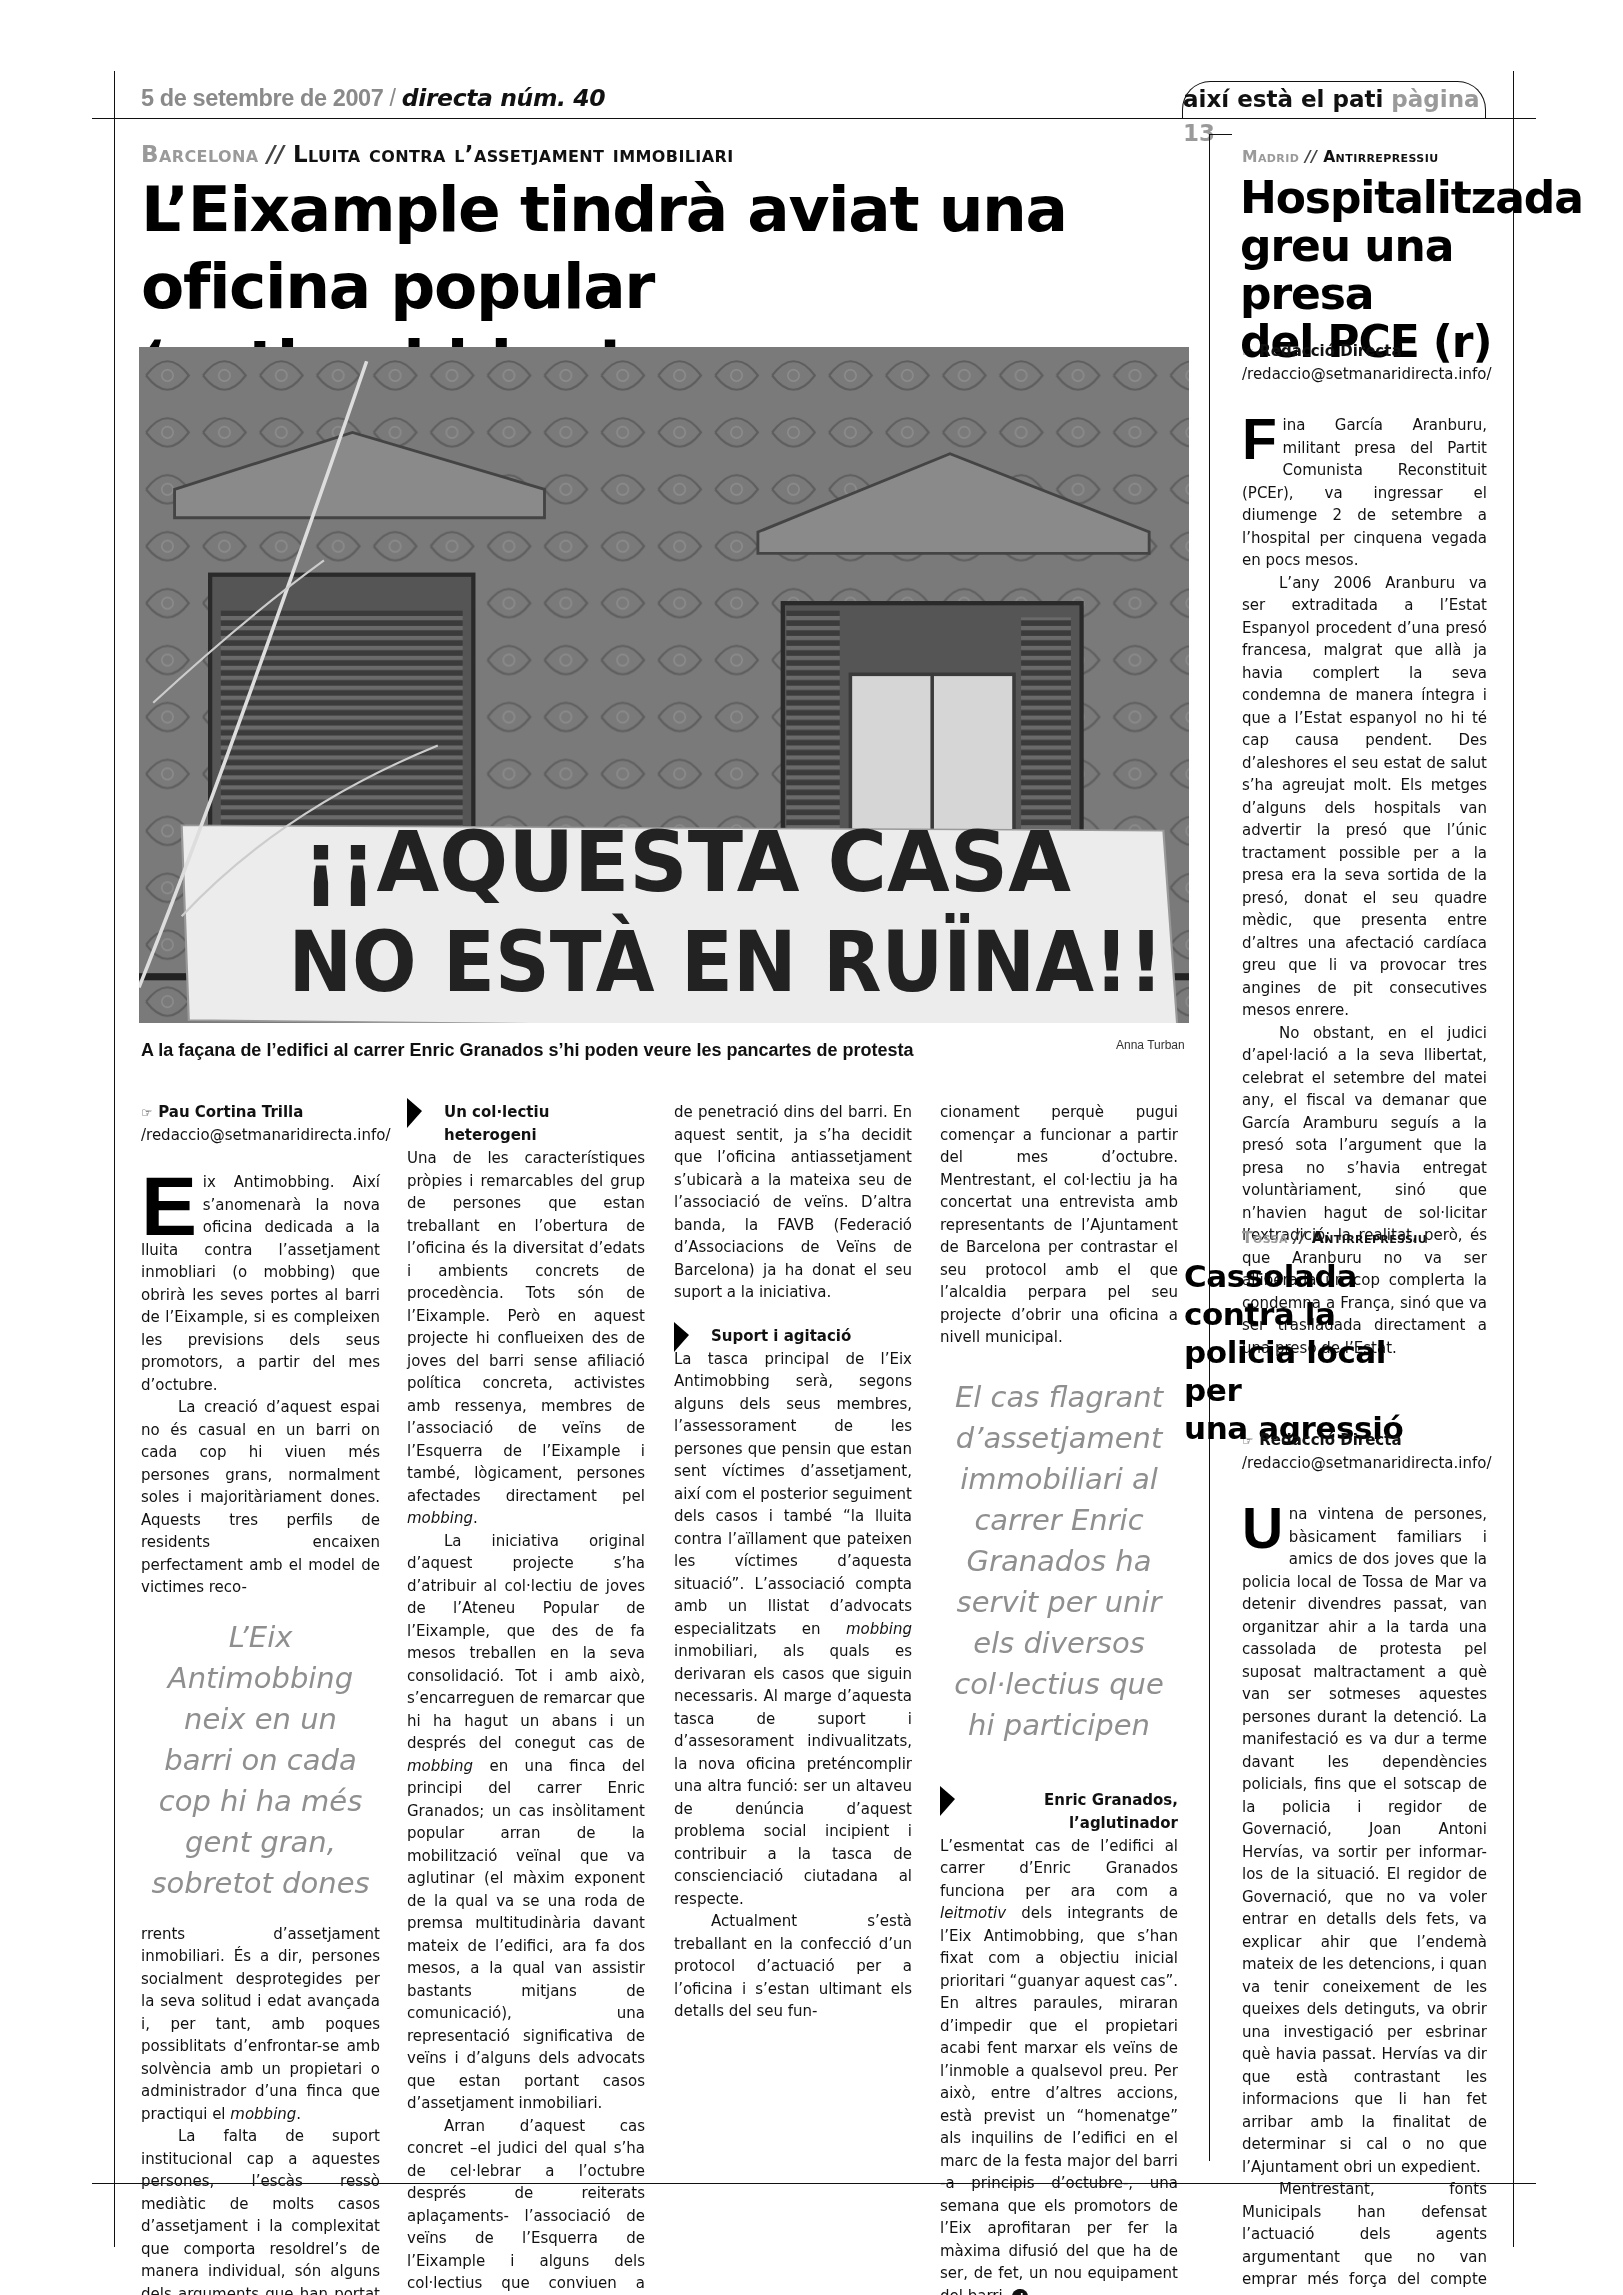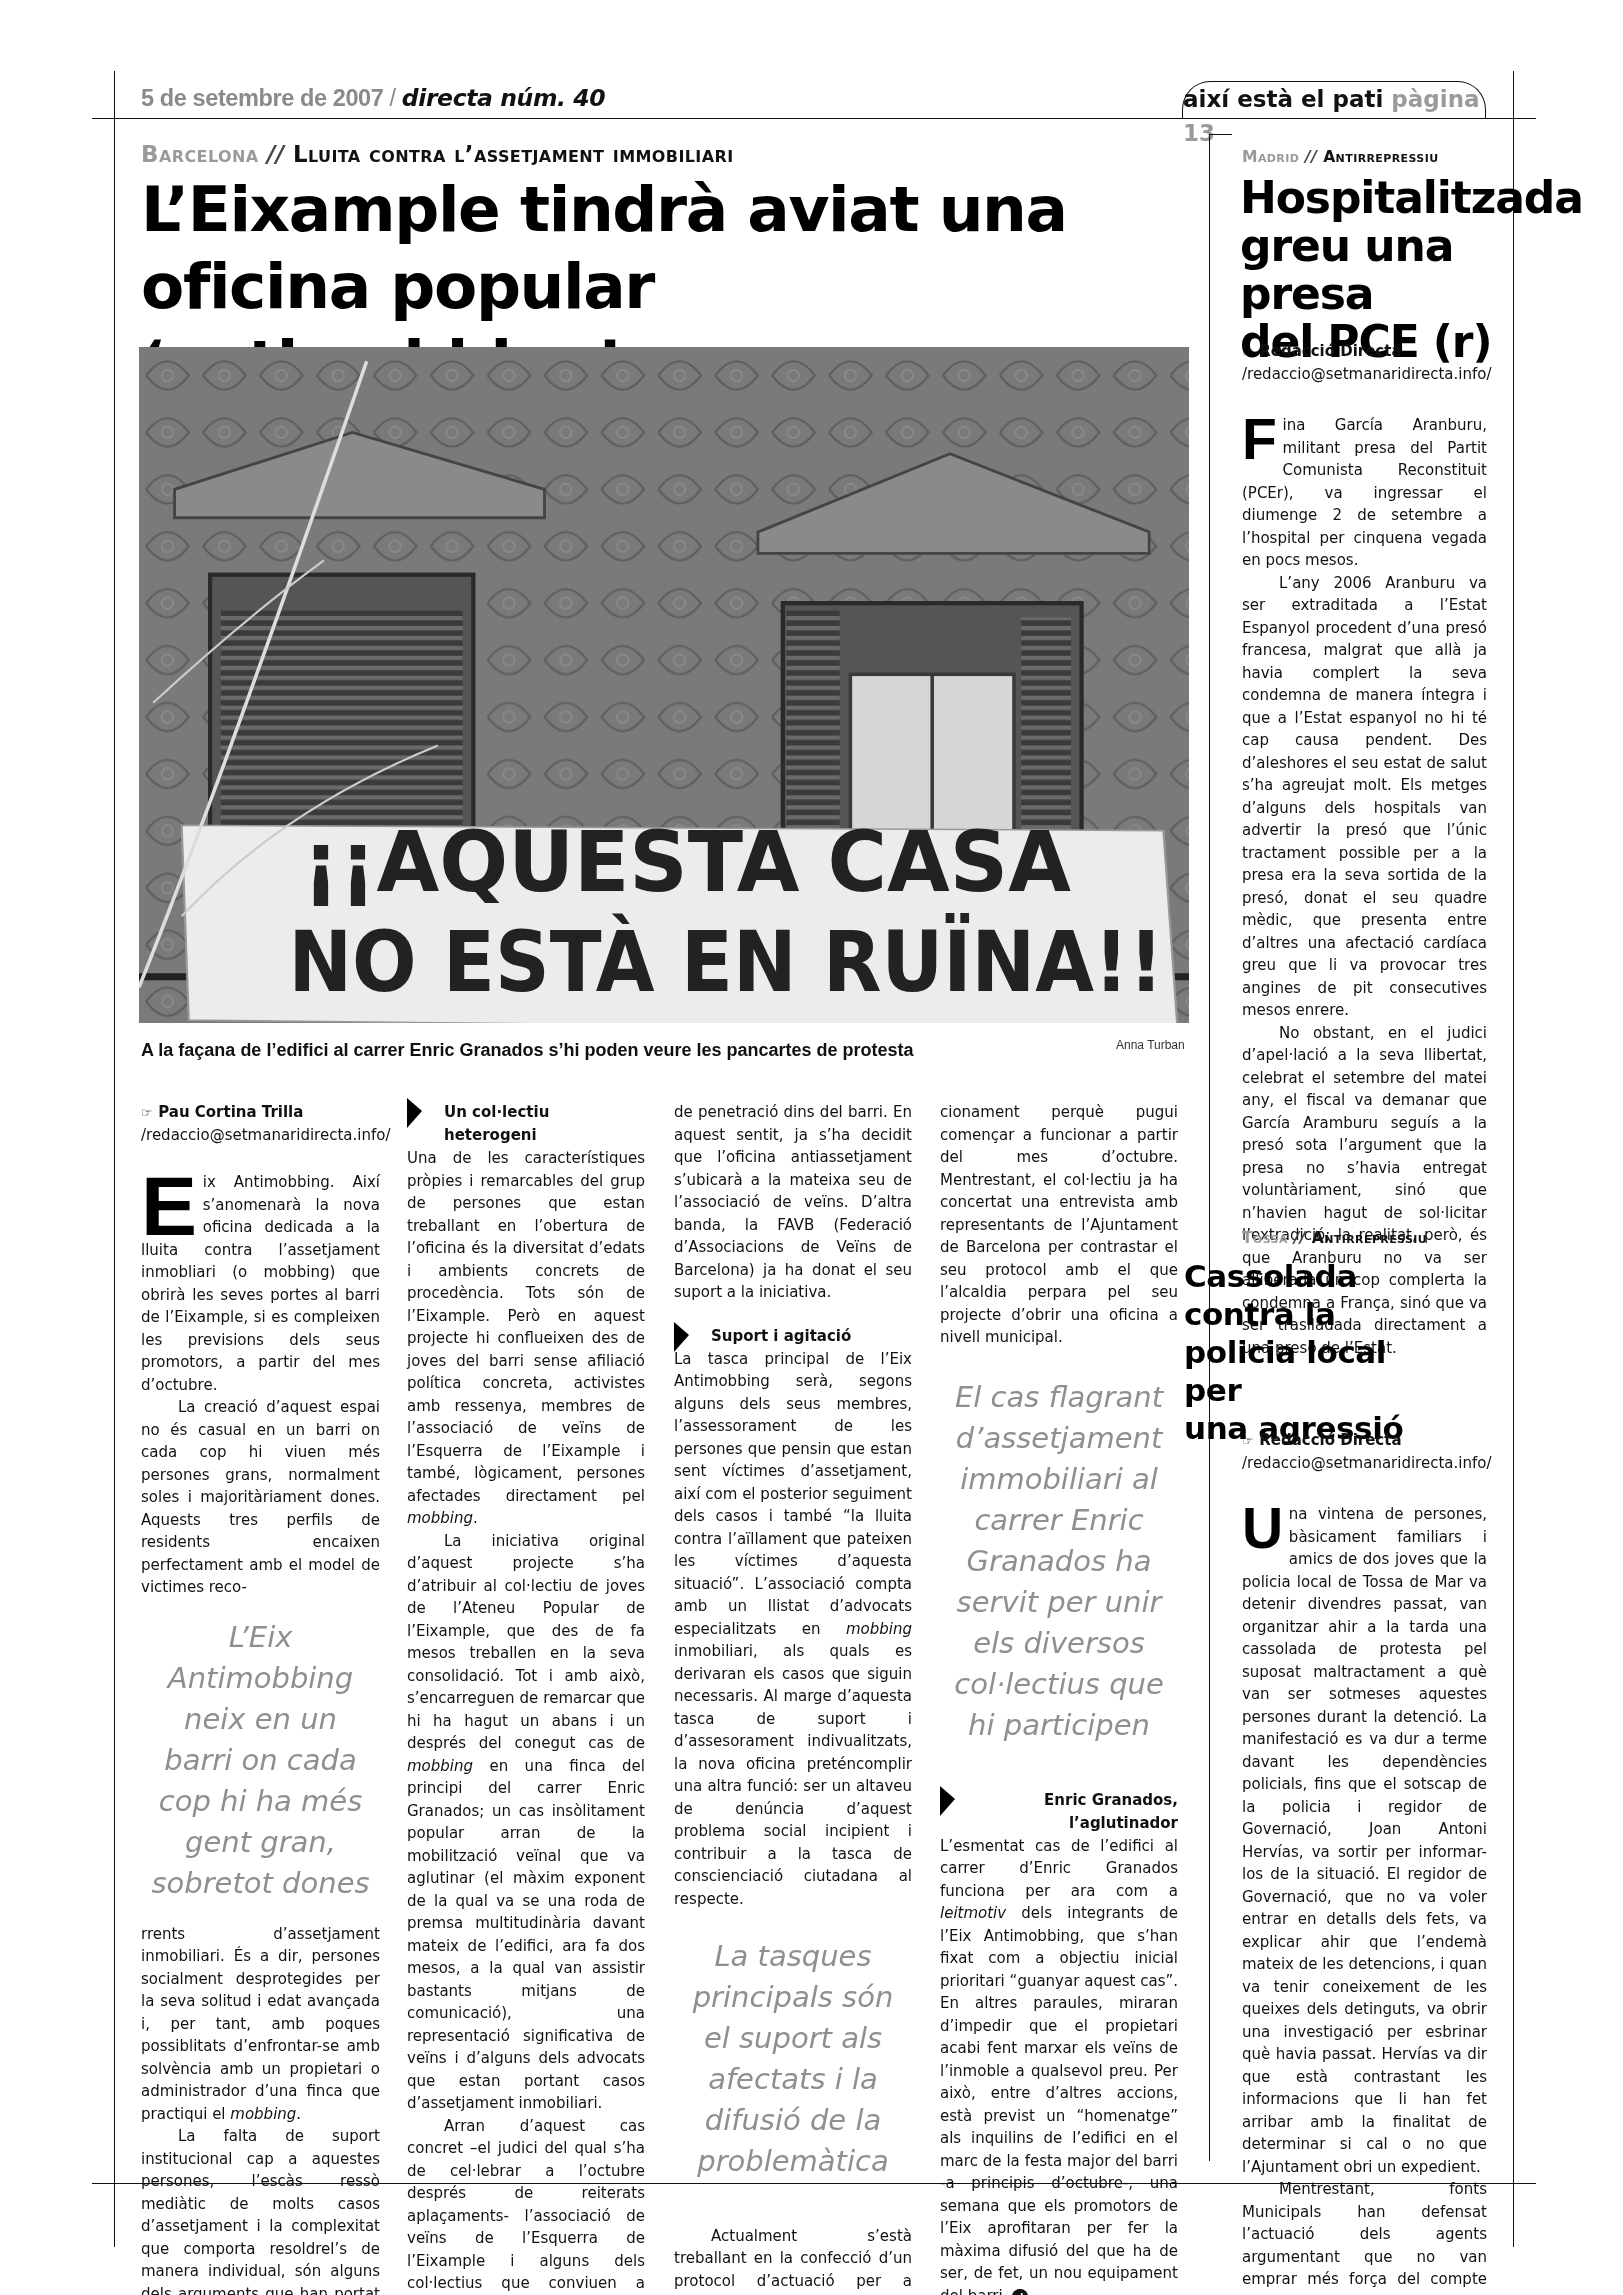--- a/index.html
+++ b/index.html
@@ -147,21 +147,20 @@
 </div>
 
 <div class="col" style="left:674px; top:1101px; width:238px;">
   <p class="noindent">de penetració dins del barri. En aquest sentit, ja s’ha decidit que l’oficina antiassetjament s’ubicarà a la mateixa seu de l’associació de veïns. D’altra banda, la FAVB (Federació d’Associacions de Veïns de Barcelona) ja ha donat el seu suport a la iniciativa.</p>
   <div style="height:21.3px"></div>
   <div class="subhead">
     <span class="arrow-icon"></span>
     <span>Suport i agitació</span>
   </div>
   <p class="noindent"><span>La tasca principal de l’Eix Antimobbing serà, segons alguns dels seus membres, l’assessorament de les persones que pensin que estan sent víctimes d’assetjament, així com el posterior seguiment dels casos i també “la lluita contra l’aïllament que pateixen les víctimes d’aquesta situació”. L’associació compta amb un llistat d’advocats especialitzats en </span><em>mobbing</em><span> inmobiliari, als quals es derivaran els casos que siguin necessaris. Al marge d’aquesta tasca de suport i d’assesorament indivualitzats, la nova oficina preténcomplir una altra funció: ser un altaveu de denúncia d’aquest problema social incipient i contribuir a la tasca de conscienciació ciutadana al respecte.</span></p>
-  <div class="pull" style="margin:25.6px 14.2px 43px;">La tasques principals són el suport als afectats i la difusió de la problemàtica</div>
   <p>Actualment s’està treballant en la confecció d’un protocol d’actuació per a l’oficina i s’estan ultimant els detalls del seu fun-</p>
 </div>
 
 <div class="col" style="left:940px; top:1101px; width:238px;">
   <p class="noindent">cionament perquè pugui començar a funcionar a partir del mes d’octubre. Mentrestant, el col·lectiu ja ha concertat una entrevista amb representants de l’Ajuntament de Barcelona per contrastar el seu protocol amb el que l’alcaldia perpara pel seu projecte d’obrir una oficina a nivell municipal.</p>
   <div class="pull" style="margin:28.4px 5.7px 43px;">El cas flagrant d’assetjament immobiliari al carrer Enric Granados ha servit per unir els diversos col·lectius que hi participen</div>
   <div class="subhead right">
     <span class="arrow-icon"></span>
     <span>Enric Granados, l’aglutinador</span>
   </div>

